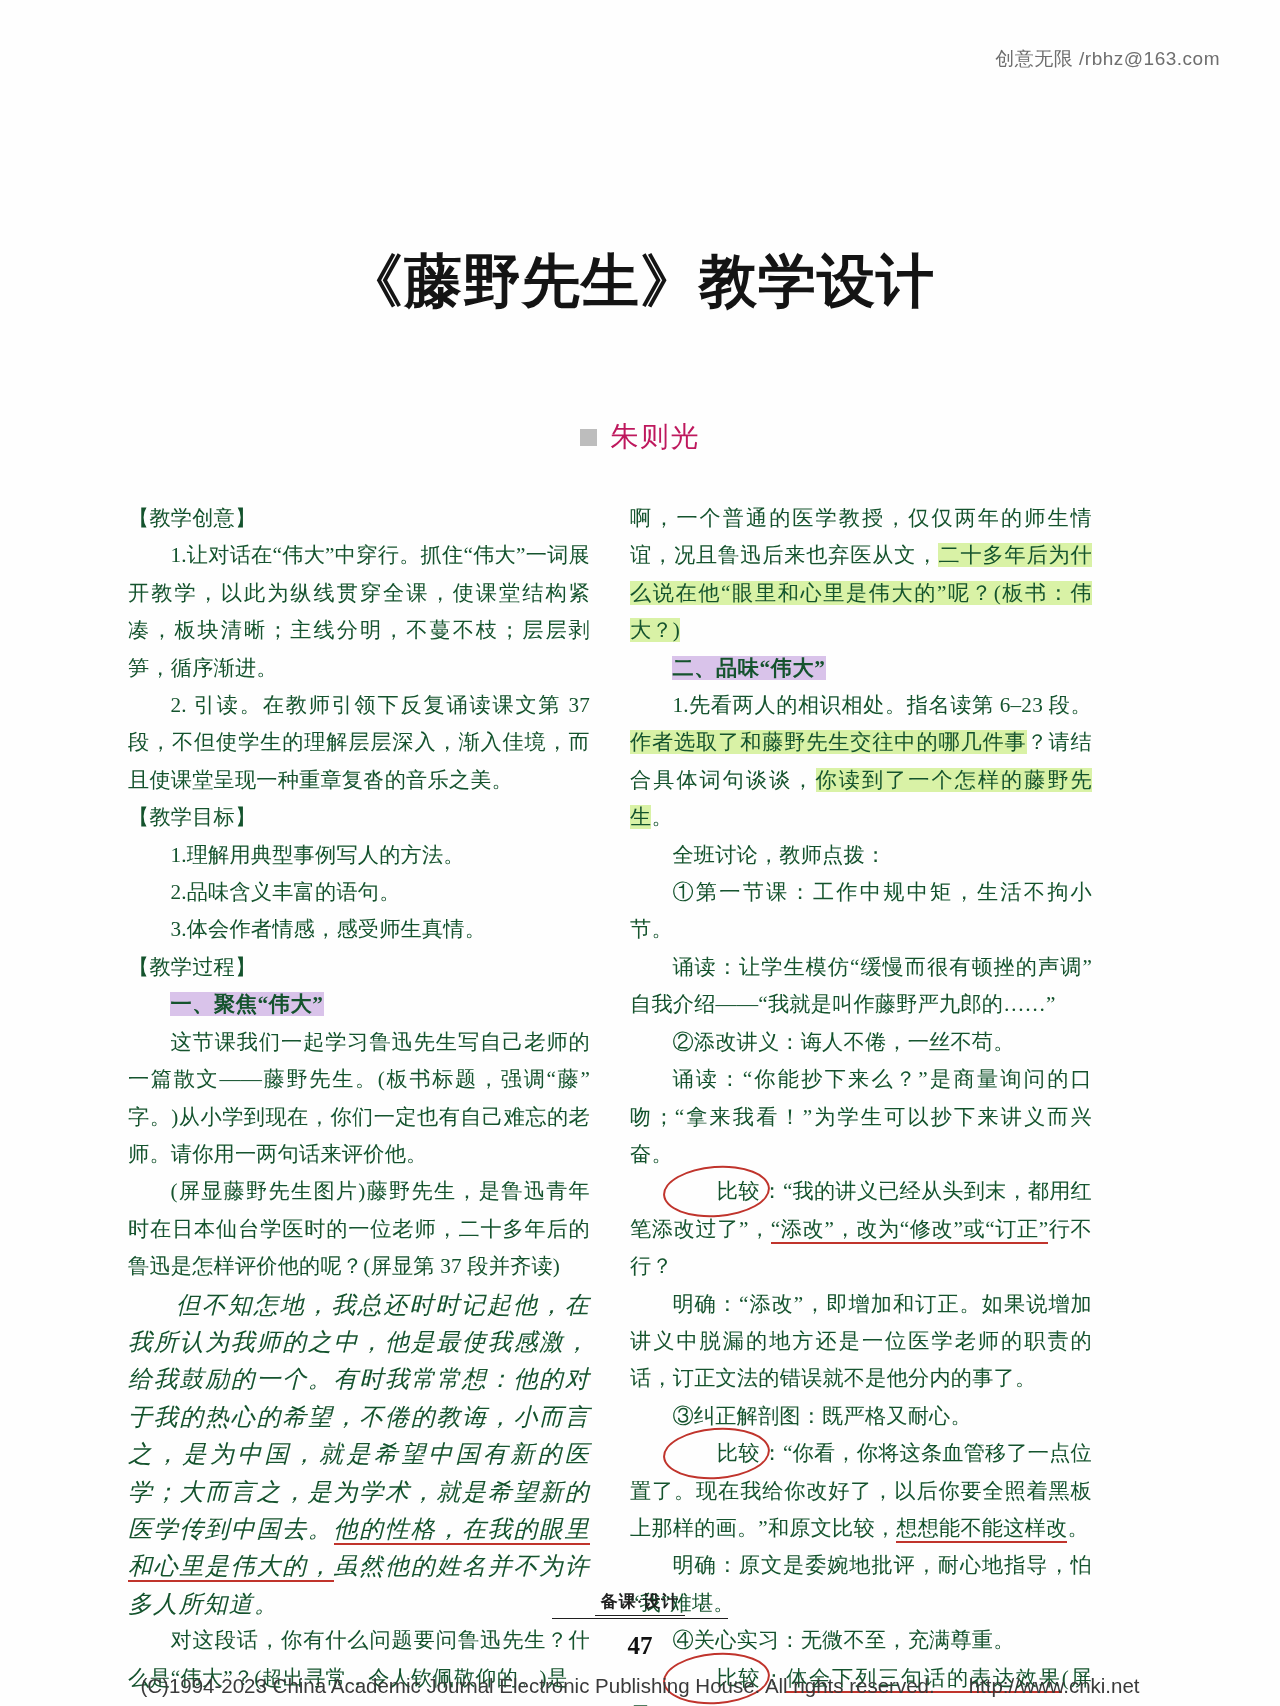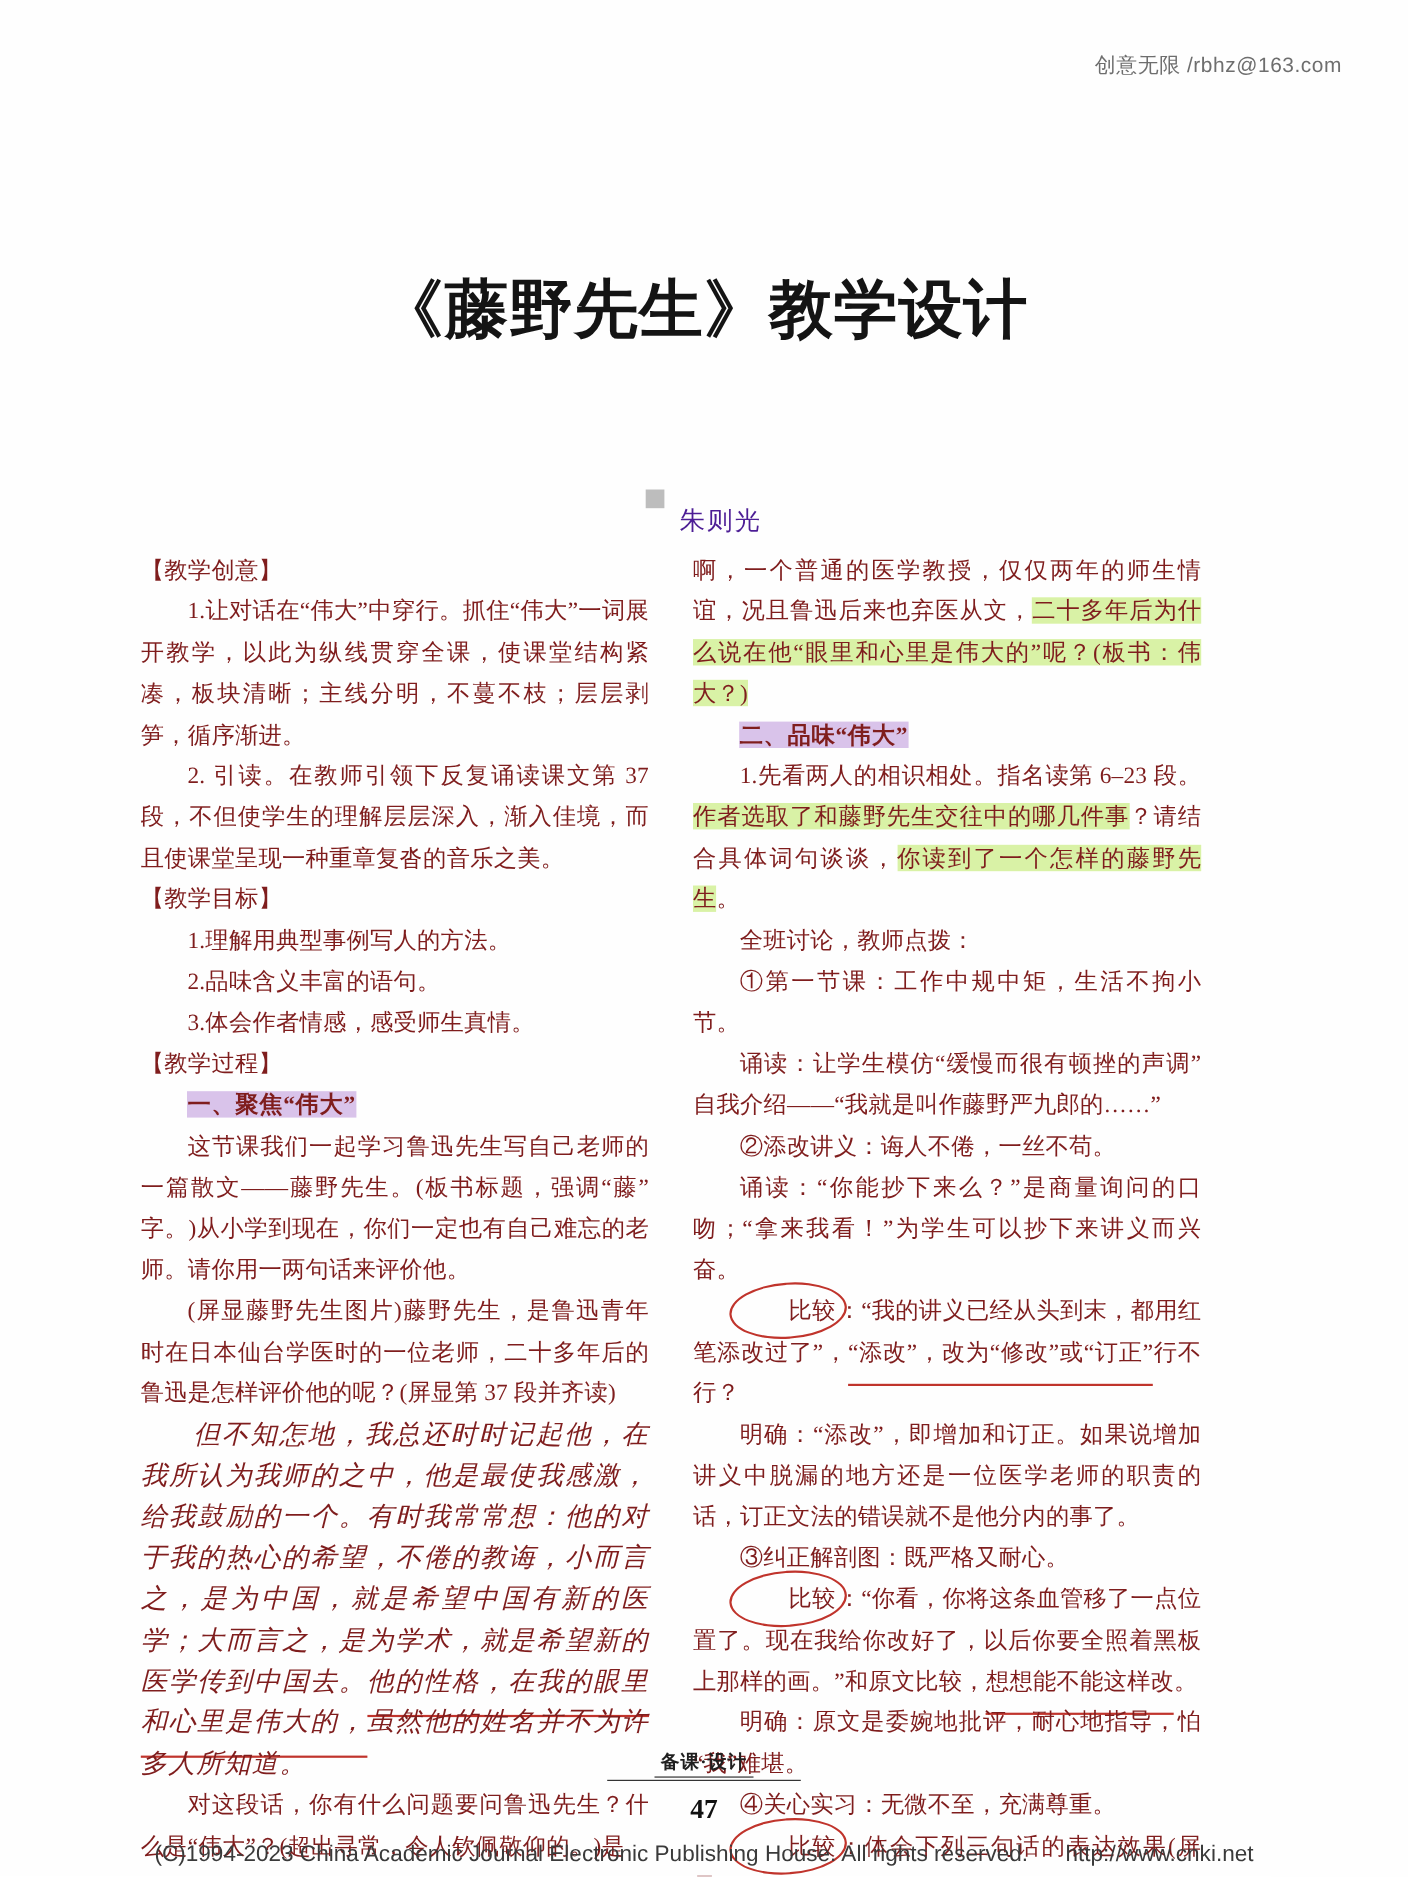--- a/index.html
+++ b/index.html
@@ -60,25 +60,24 @@
   .byline-square {
     display: inline-block;
     width: 17px;
     height: 17px;
     background: #bdbdbd;
     vertical-align: middle;
     margin-right: 14px;
   }
   .byline-name {
     display: inline-block;
-    font-size: 23px;
+    font-size: 28px;
     vertical-align: middle;
     letter-spacing: 2px;
-    color: #4c1d95;
-    margin-top: 40px;
+    color: #be185d;
   }
 
   
   .columns {
     position: absolute;
     top: 500px;
     left: 128px;
     width: 1024px;
     height: 1040px;
   }
@@ -91,41 +90,41 @@
   .col-left  { left: 0; }
   .col-right { left: 502px; }
 
   p.tx {
     margin: 0;
     font-size: 21.2px;
     line-height: 37.4px;
     text-align: justify;
     text-justify: inter-ideograph;
     letter-spacing: 0.2px;
-    color: #7f1d1d;
+    color: #14532d;
   }
   p.ind { text-indent: 2em; }
   p.head { text-indent: 0; }
 
   
   p.quote {
     font-family: Liberation Sans, sans-serif;
     font-style: italic;
     letter-spacing: 1.2px;
     font-size: 24px;
   }
 
   
   .hl-green  { background: #d9f2a6; }
   .hl-purple { background: #d9c3ea; font-weight: 700; letter-spacing: 0.6px; }
 
   
   .ul-red {
     border-bottom: 2.2px solid #c0342c;
-    padding-bottom: 17px;
+    padding-bottom: 1px;
   }
 
   
   .circled {
     position: relative;
     display: inline-block;
     padding: 0 2px;
   }
   .circled::after {
     content: "";

